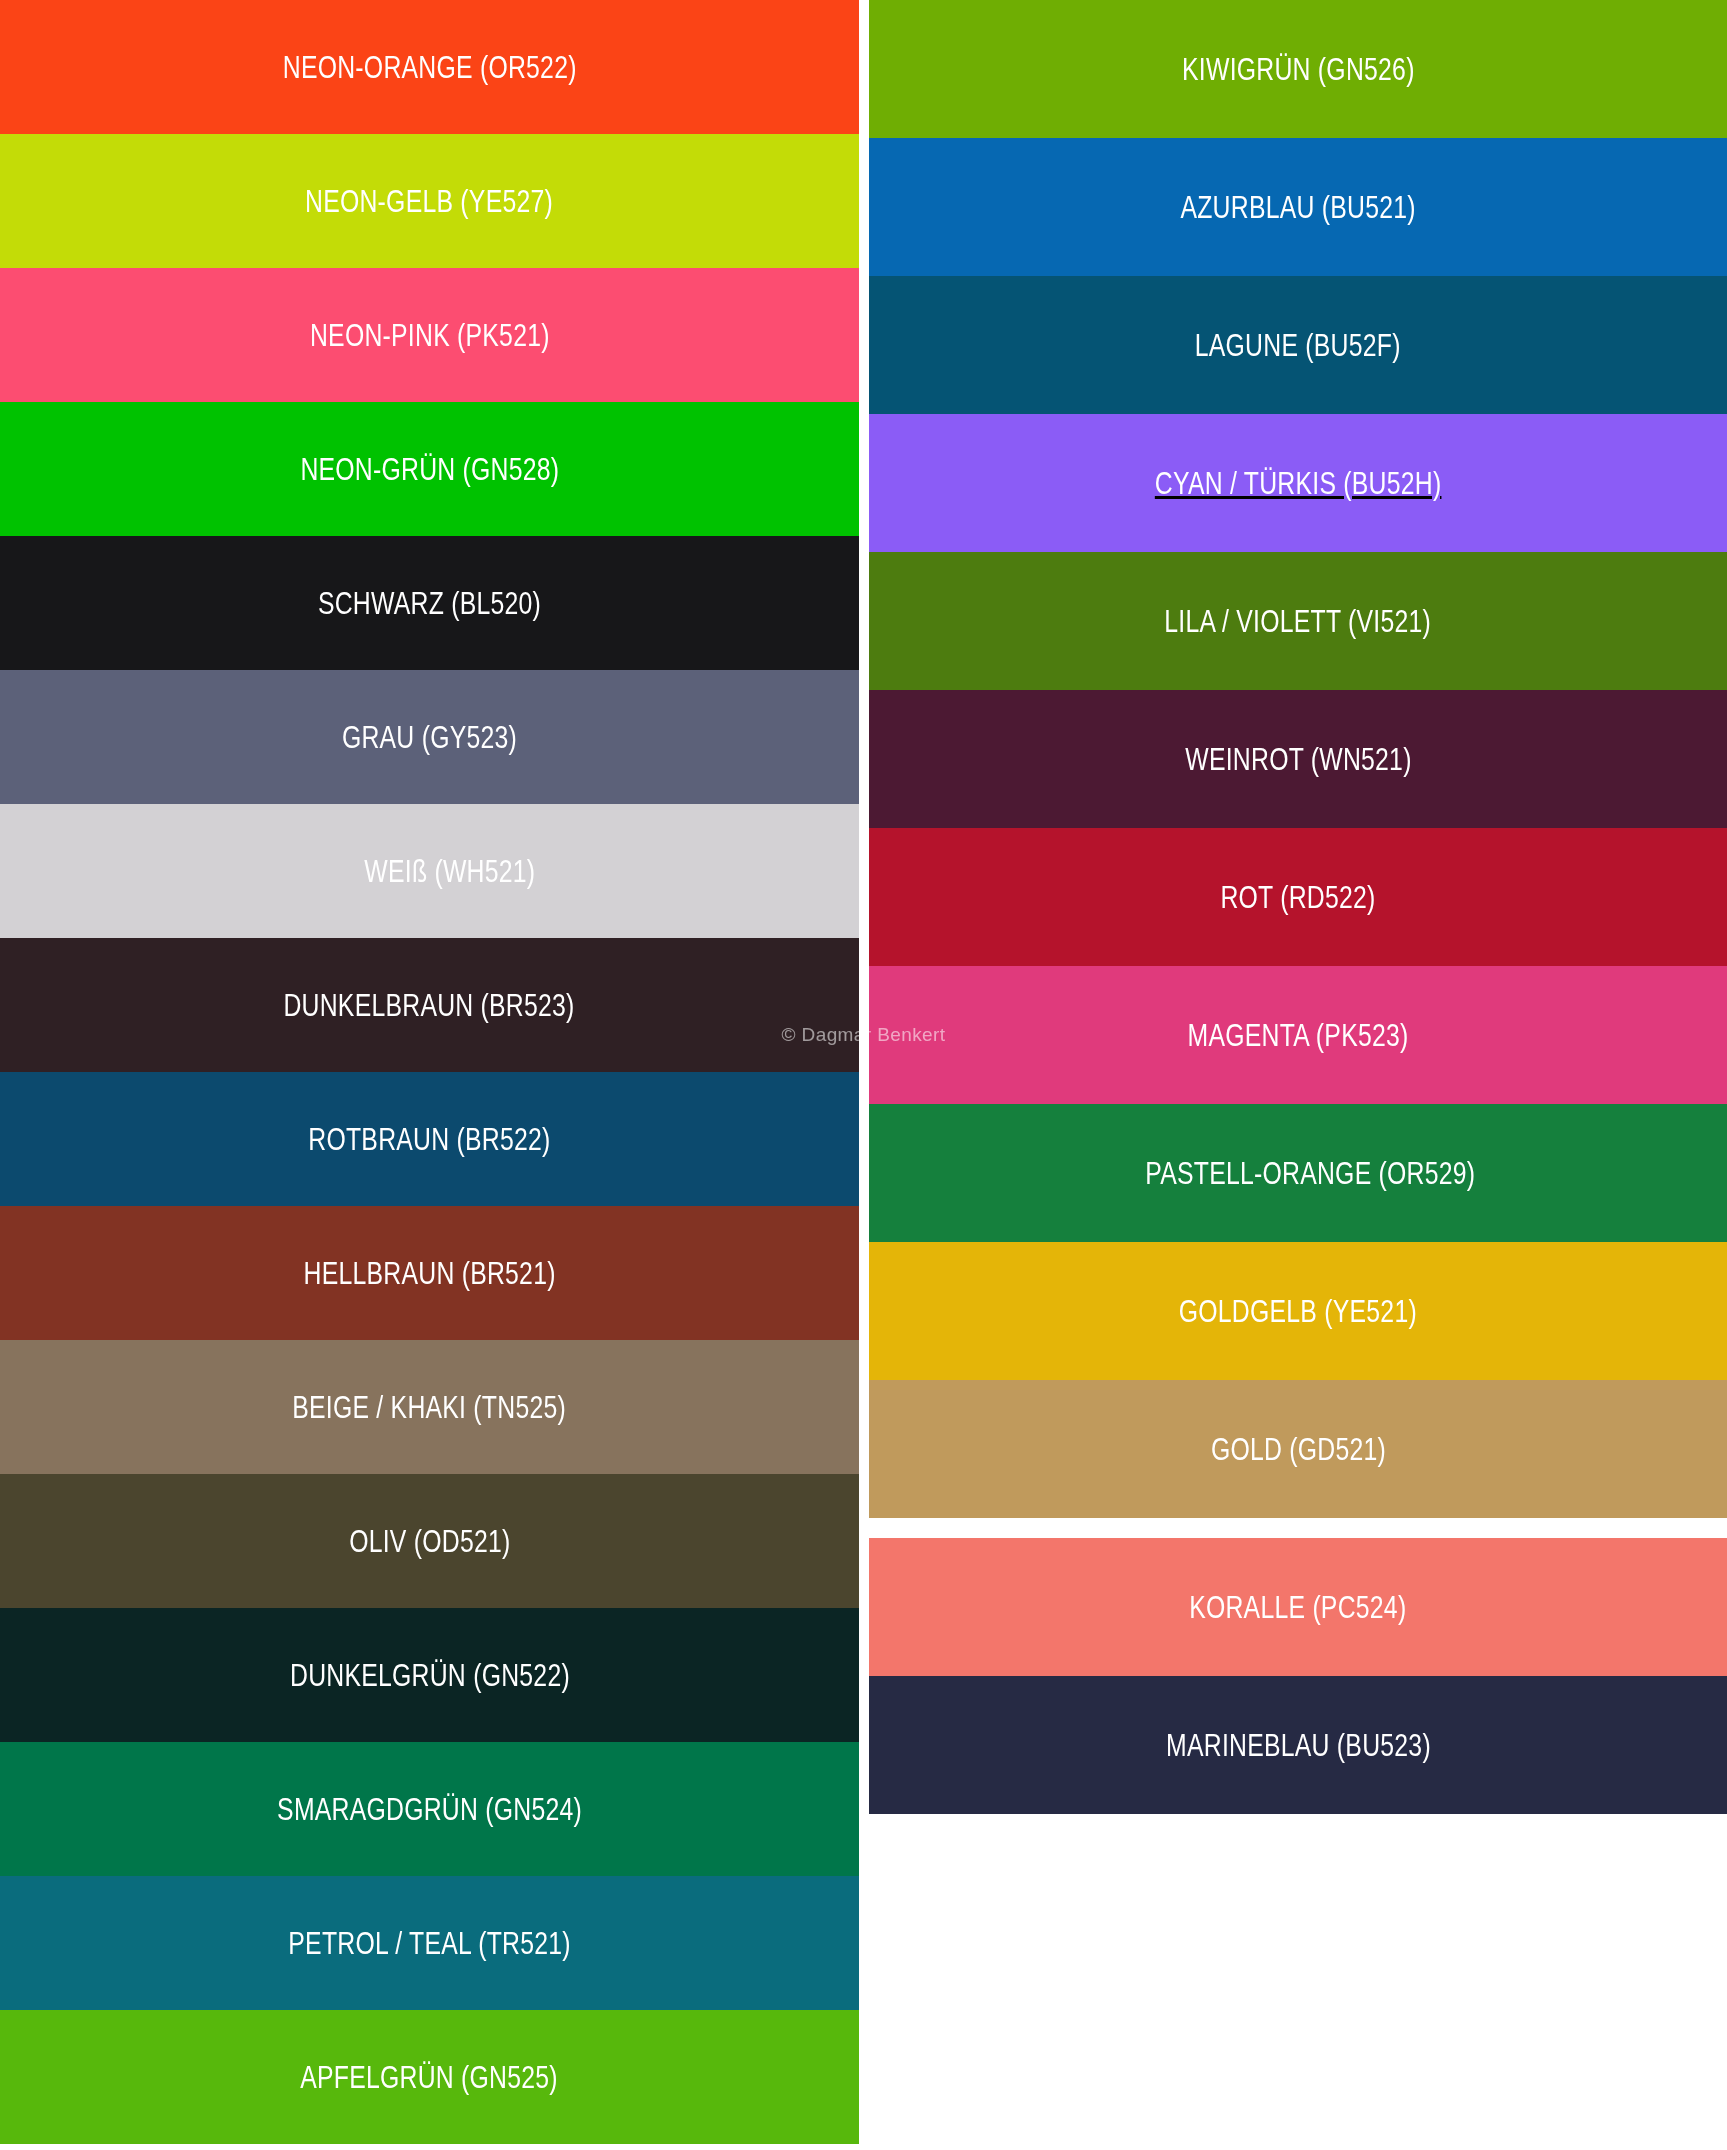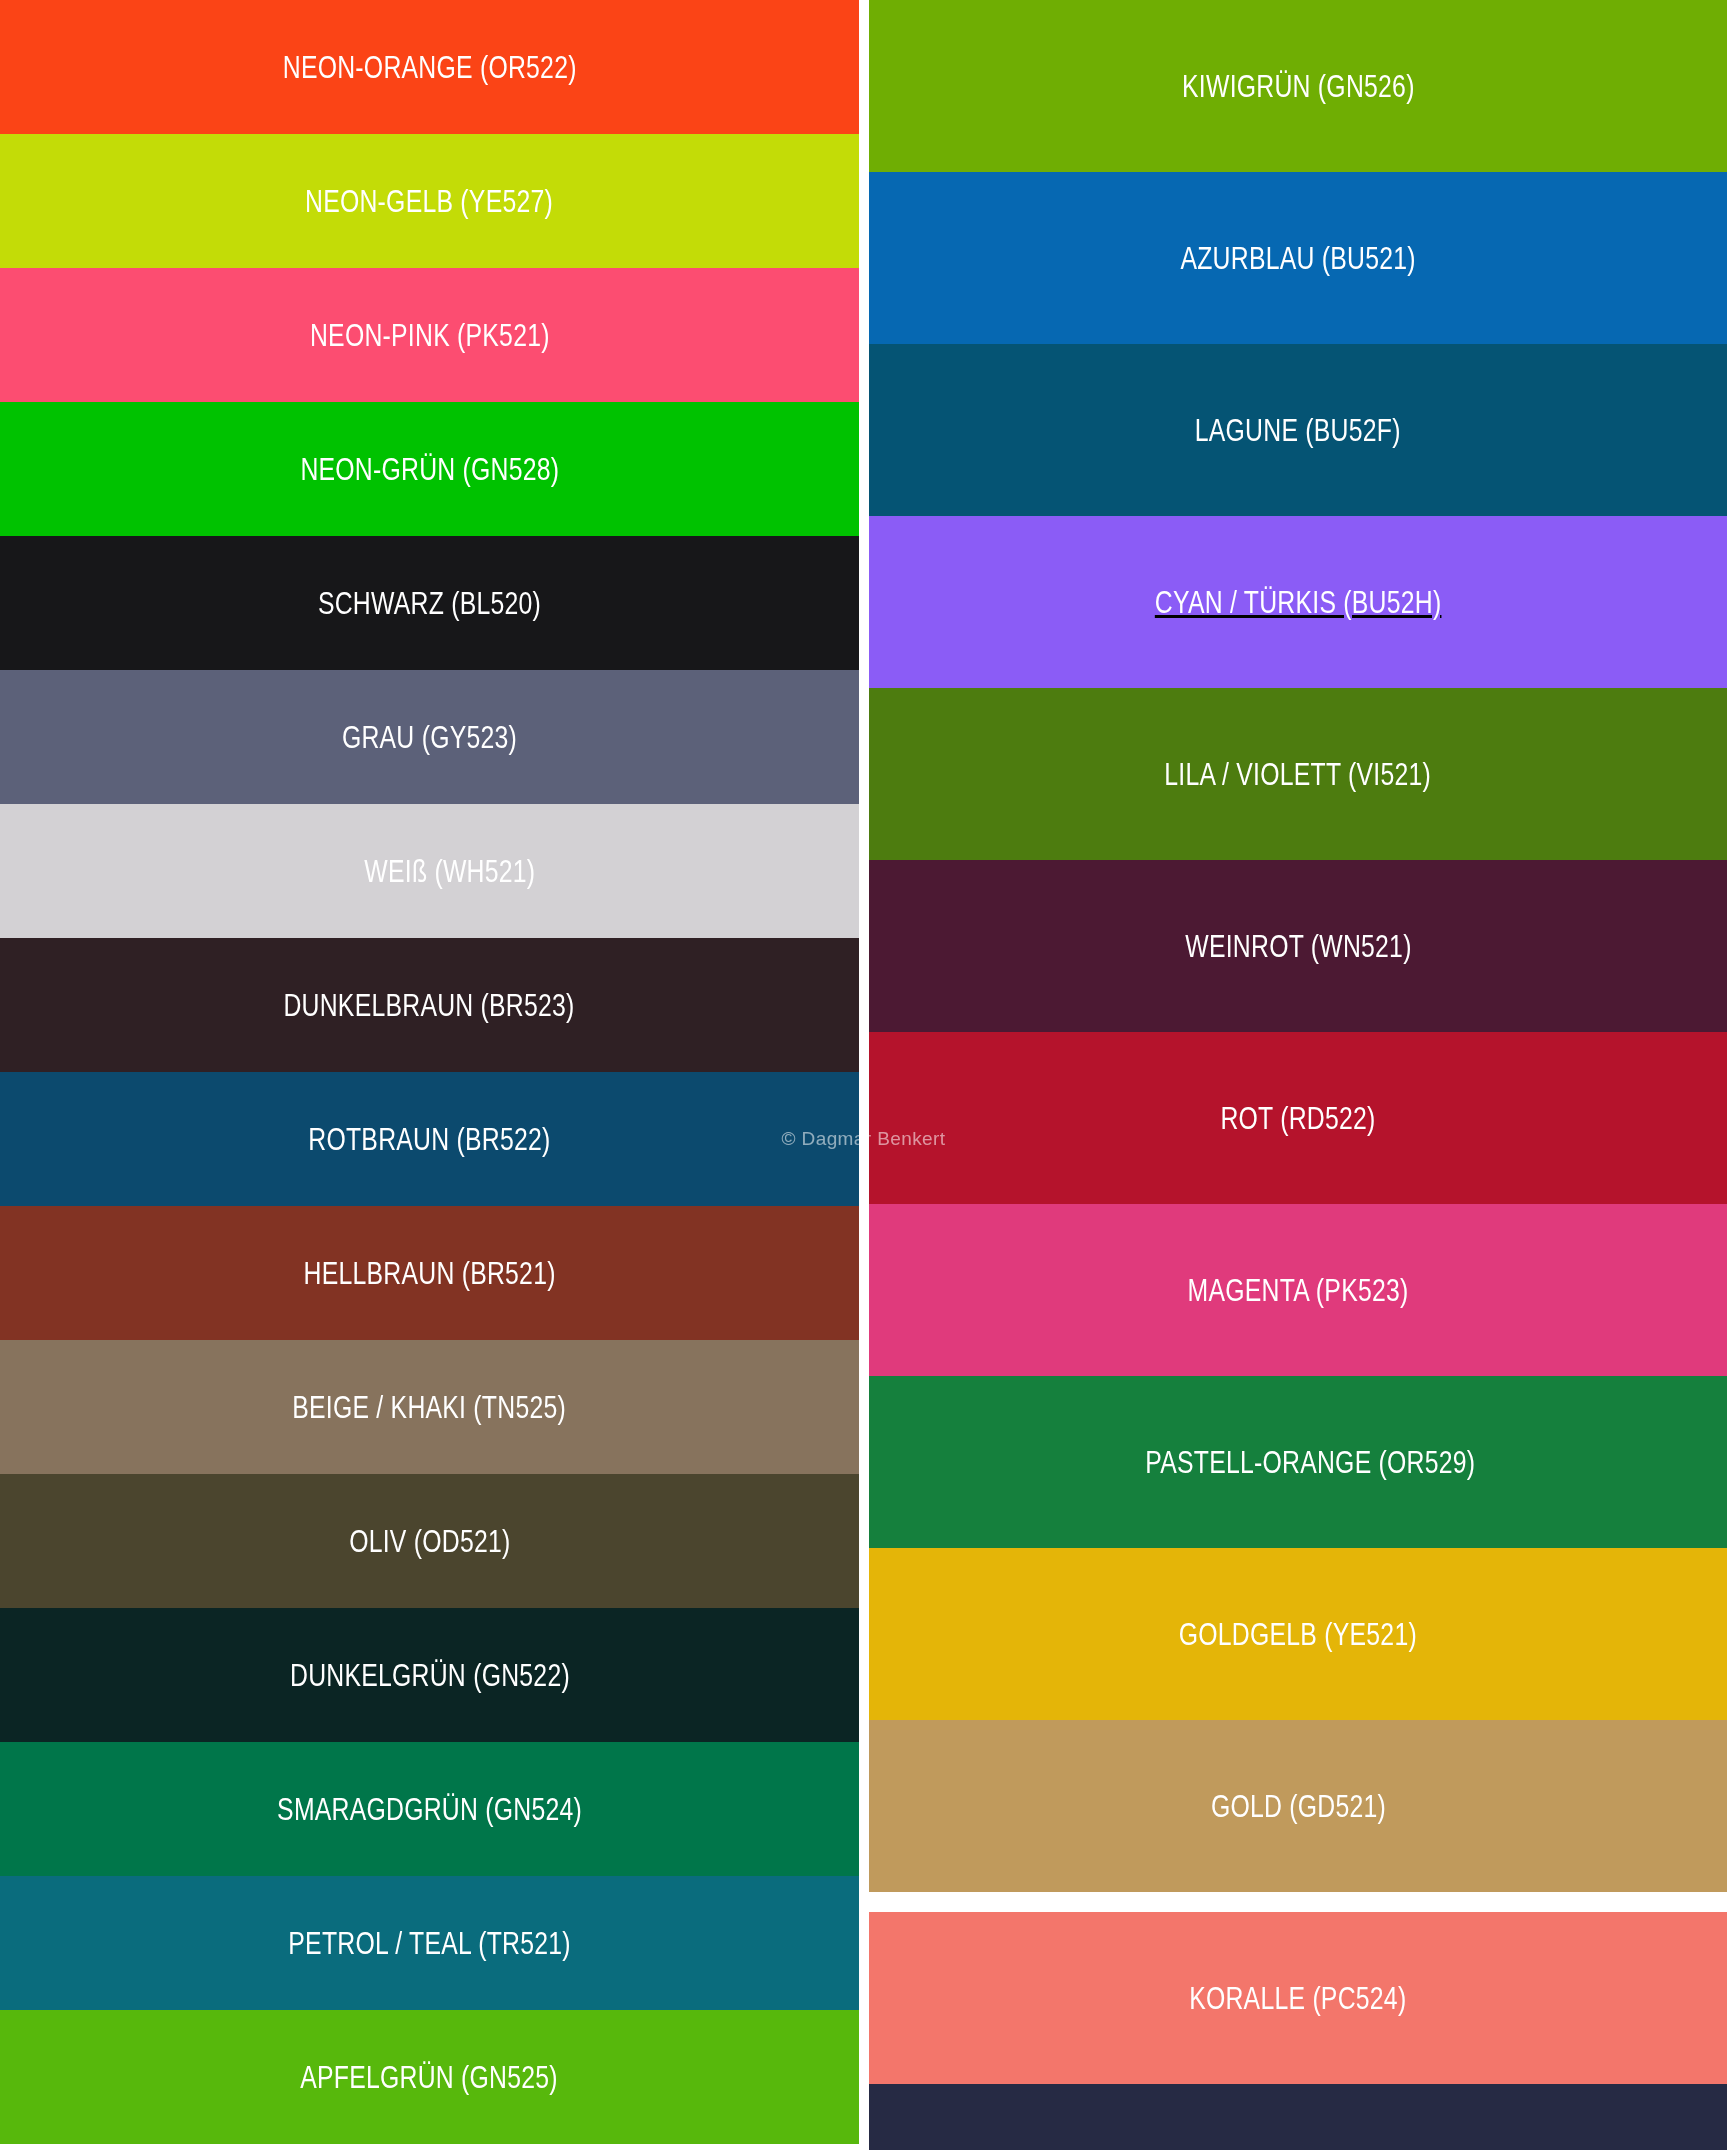--- a/index.html
+++ b/index.html
@@ -42,39 +42,39 @@
   }
   .swatch {
     position: relative;
     display: flex;
     align-items: center;
     justify-content: center;
     box-sizing: border-box;
     overflow: hidden;
   }
   #column-left .swatch { height: 134px; }
-  #column-right .swatch { height: 172px; }
+  #column-right .swatch { height: 138px; }
 
   .swatch-label {
     font-family: "Liberation Sans", sans-serif;
     font-weight: 400;
     font-size: 31px;
     letter-spacing: 0.3px;
     color: #ffffff;
     text-align: center;
     white-space: nowrap;
     transform: scaleX(0.80);
     transform-origin: center center;
     line-height: 1;
     user-select: none;
   }
   #watermark {
     position: absolute;
     left: 0;
-    top: 1128px;
+    top: 1024px;
     width: 1727px;
     text-align: center;
     font-family: "Liberation Sans", sans-serif;
     font-size: 19px;
     color: rgba(255,255,255,0.55);
     letter-spacing: 0.4px;
     pointer-events: none;
     mix-blend-mode: normal;
     z-index: 5;
   }

